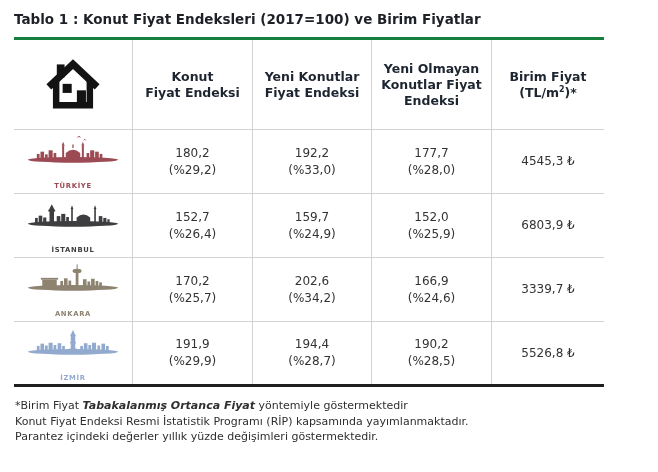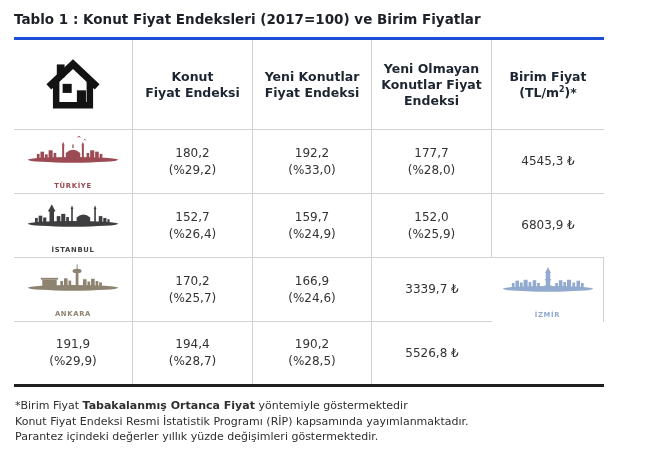--- a/index.html
+++ b/index.html
@@ -6,42 +6,42 @@
   .wrap {
     position:relative; width:658px; height:472px; background:#ffffff;
     font-family:"DejaVu Sans", sans-serif; overflow:hidden;
   }
   .title {
     position:absolute; left:14px; top:11px;
     font-size:13.5px; font-weight:bold; color:#1d2127;
   }
   .table {
     position:absolute; left:14px; top:37px; width:590px;
-    border-top:3px solid #1d4ed8; border-bottom:3px solid #1f1f22;
+    border-top:3px solid #15803d; border-bottom:3px solid #1f1f22;
     display:grid;
     grid-template-columns:119px 120px 119px 120px 112px;
     grid-template-rows:90px 64px 64px 64px 62px;
     background:#fff;
   }
   .cell {
     border-right:1px solid #d2d2d2; border-bottom:1px solid #d2d2d2;
     display:flex; flex-direction:column; align-items:center; justify-content:center;
     overflow:hidden;
   }
   .cLast { border-right:none; }
   .rLast { border-bottom:none; }
   .hdr { font-weight:bold; font-size:12.5px; color:#1d2530; line-height:16px; text-align:center; }
   .hdr sup { font-size:8px; line-height:0; }
   .val { font-size:12px; color:#333333; line-height:17px; text-align:center; }
   .city-label { font-size:6.8px; font-weight:bold; letter-spacing:0.7px; margin-top:18px; line-height:8px; }
   .foot {
     position:absolute; left:15px; top:398px;
     font-size:11px; color:#2f2f2f; line-height:15.5px;
   }
-  .bi { font-weight:bold; }
+  .bi { font-weight:bold; font-style:italic; }
 </style>
 </head>
 <body>
 
 <div class="wrap">
 
   <div class="title">Tablo 1 : Konut Fiyat Endeksleri (2017=100) ve Birim Fiyatlar</div>
 
   <div class="table">
 
@@ -174,20 +174,23 @@
             <rect x="68" y="22.5" width="3" height="6.5"></rect>
           <rect x="72" y="19.5" width="4" height="9.5"></rect>
             <rect x="77" y="22" width="3" height="7"></rect>
             <rect x="81" y="23.5" width="3" height="5.5"></rect>
         </g>
       </svg>
       <div class="city-label" style="color: rgb(141, 131, 112);">ANKARA</div>
     </div>
     <div class="cell">
       <div class="val"><span>170,2</span><br><span>(%25,7)</span></div>
+    </div>
+    <div class="cell">
+      <div class="val"><span>202,6</span><br><span>(%34,2)</span></div>
     </div>
     <div class="cell">
       <div class="val"><span>166,9</span><br><span>(%24,6)</span></div>
     </div>
     <div class="cell cLast">
       <div class="val">3339,7 ₺</div>
     </div>
 
     <div class="cell rLast">
       <svg viewBox="0 0 104 34" width="94" height="31" aria-hidden="true">

